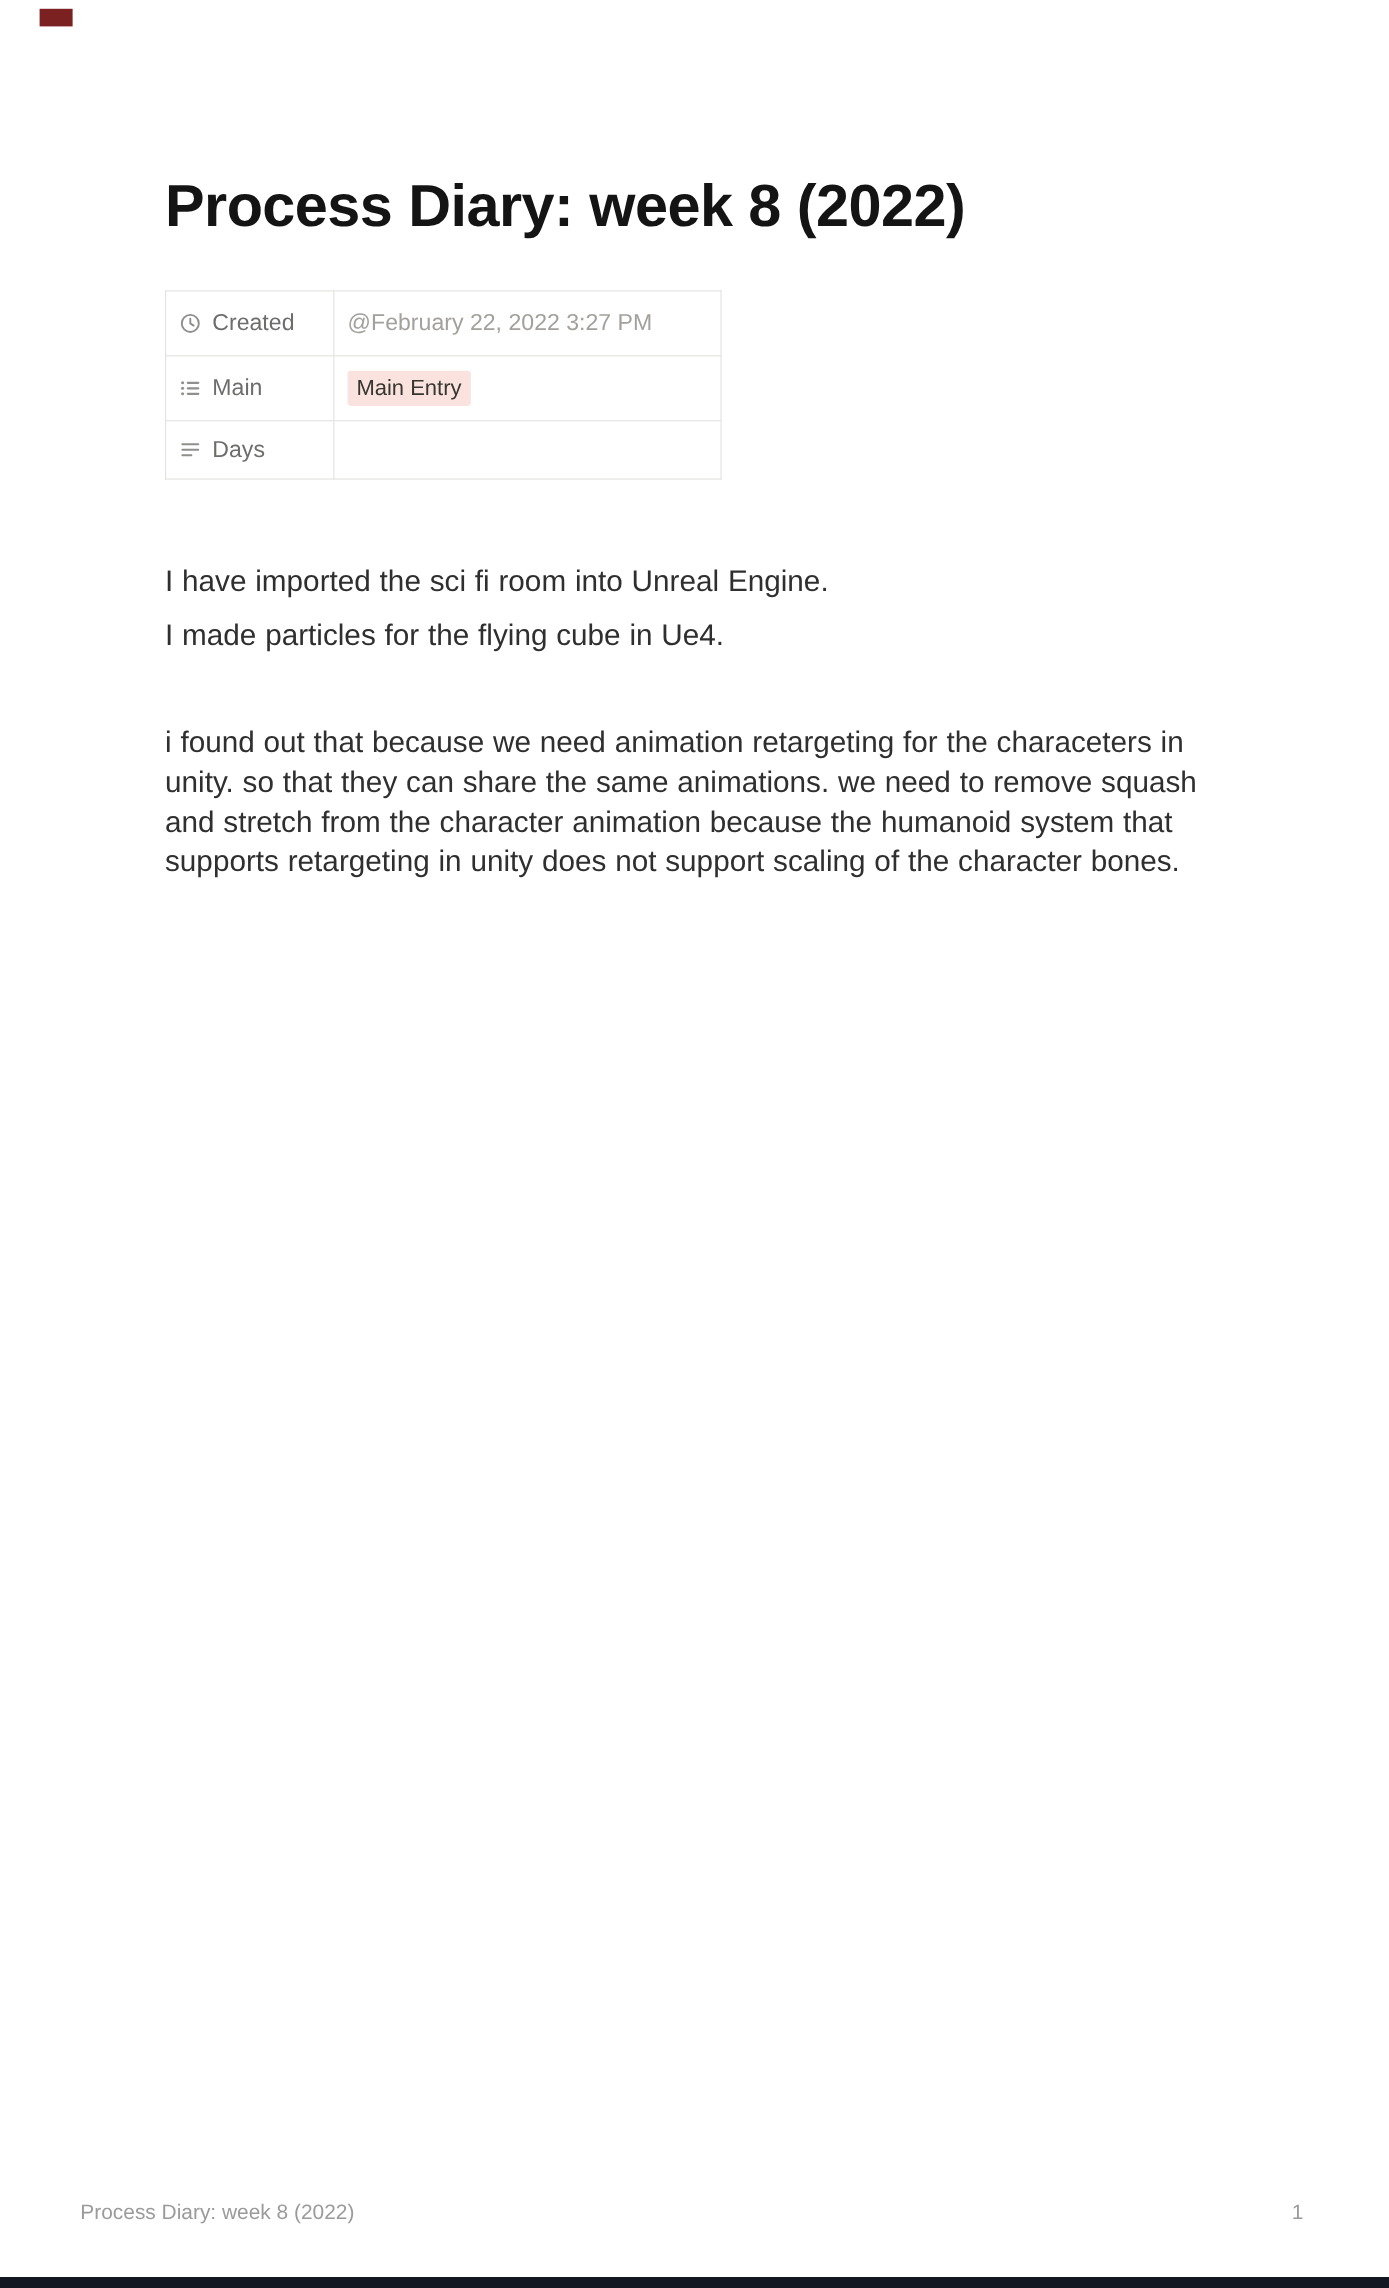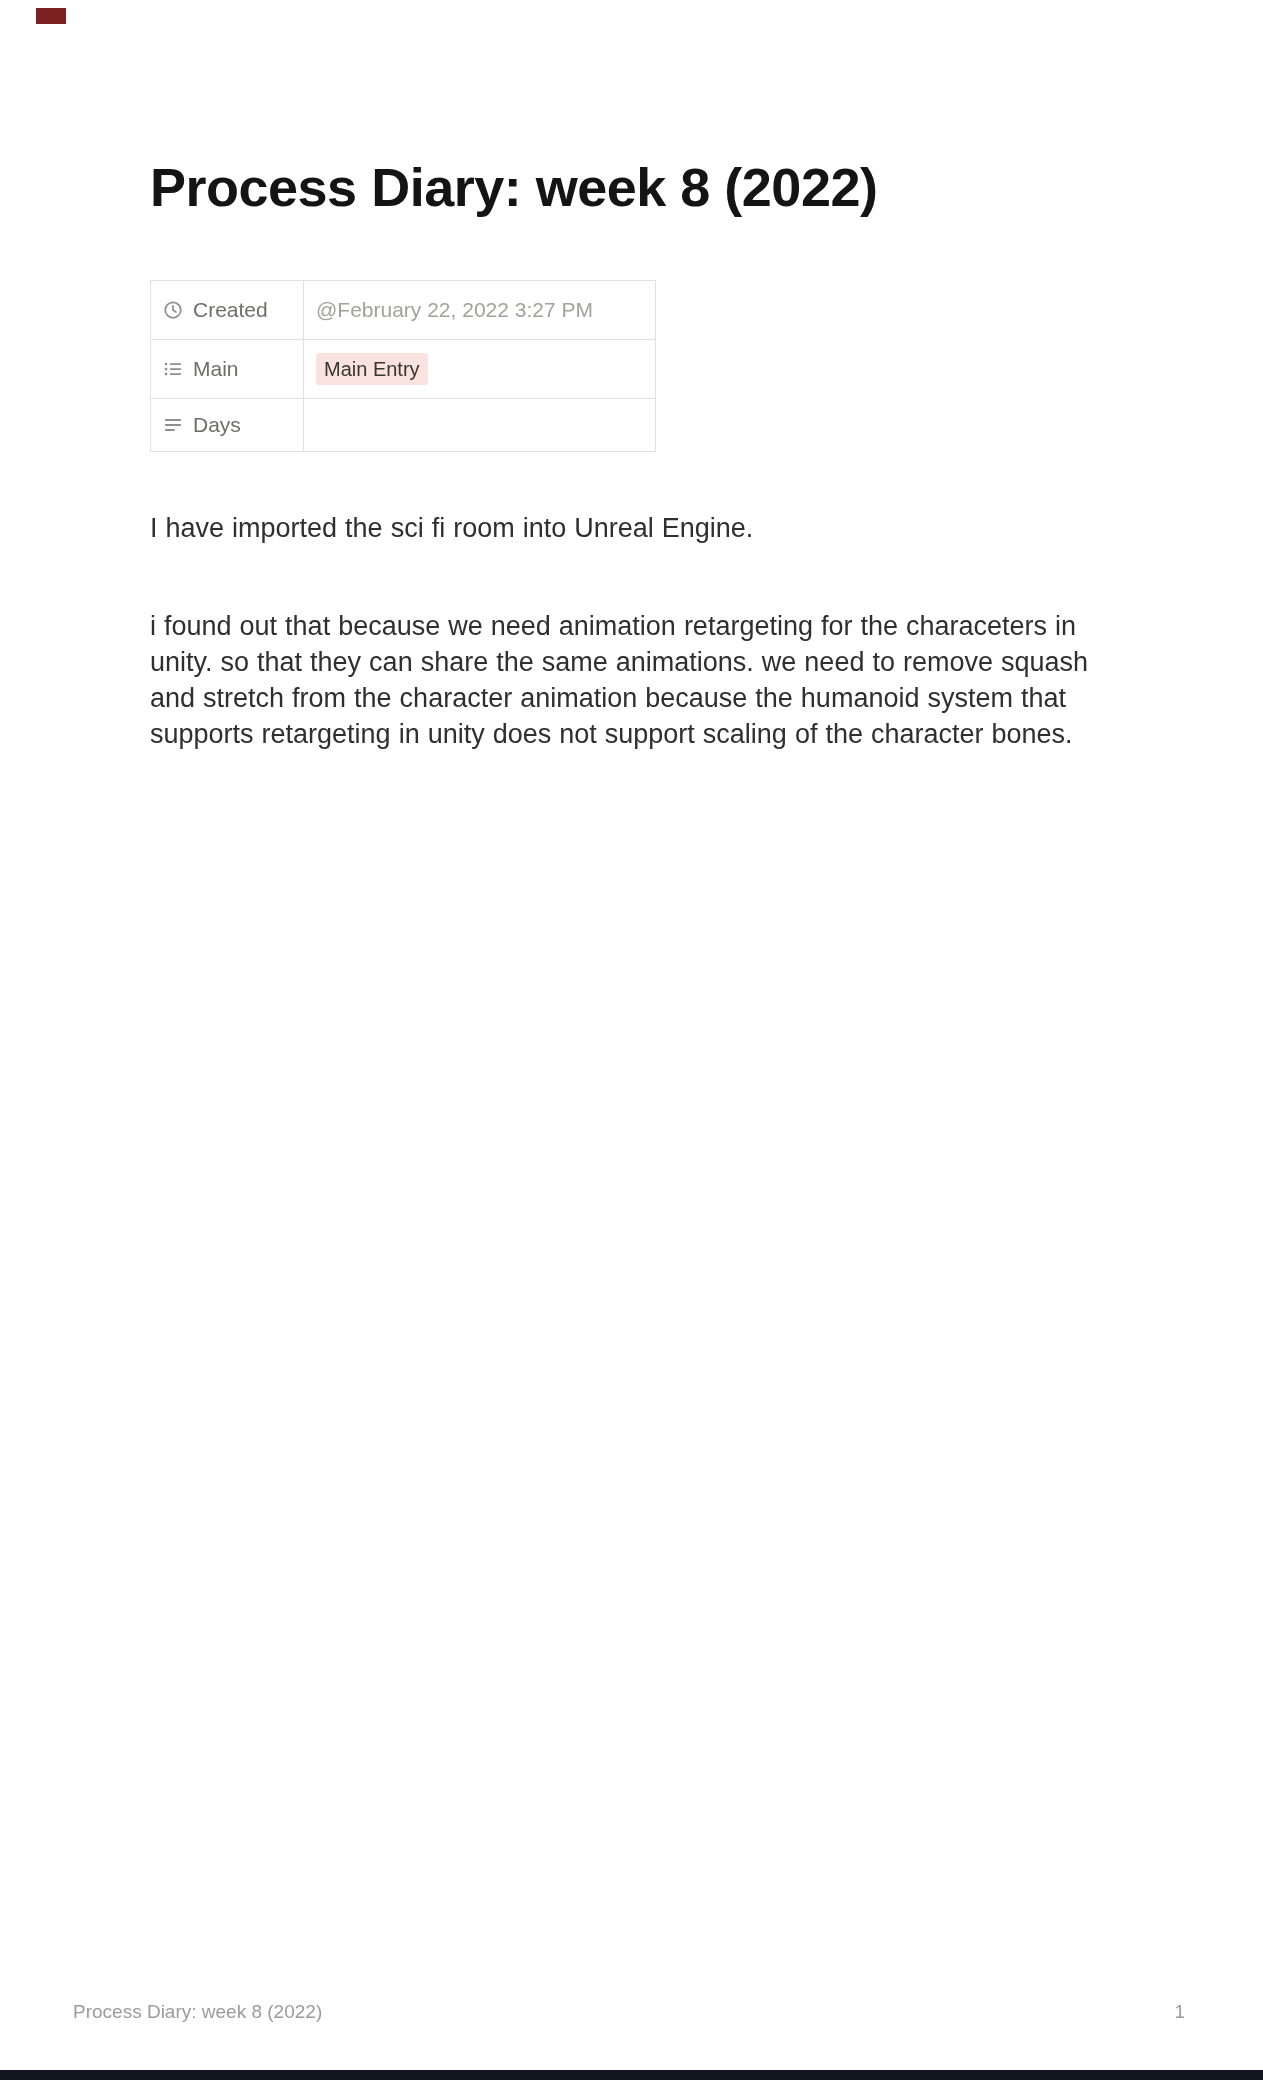--- a/index.html
+++ b/index.html
@@ -26,21 +26,21 @@
 
   .title {
     position: absolute; left: 150px; top: 156px;
     font-size: 54px; font-weight: 700; color: #141414;
     letter-spacing: -0.5px;
     font-family: "Liberation Sans", sans-serif;
   }
 
   
   .props {
-    position: absolute; left: 150px; top: 280px;
+    position: absolute; left: 150px; top: 264px;
     border-collapse: collapse;
     table-layout: fixed;
   }
   .props td {
     border: 1px solid #e2e1df;
     vertical-align: middle;
   }
   .props .label-cell { width: 153px; padding: 0 10px 0 12px; }
   .props .value-cell { width: 352px; padding: 0 12px; }
   .props tr.r0 td, .props tr.r1 td { height: 59px; }
@@ -150,20 +150,21 @@
       <td class="value-cell">
         <span class="prop-value"></span>
       </td>
     </tr>
 
   </tbody>
     </table>
 
   <div class="content">
     <p class="para">I have imported the sci fi room into Unreal Engine.</p>
+    <p class="para">I made particles for the flying cube in Ue4.</p>
     <p class="para"></p>
     <p class="para">i found out that because we need animation retargeting for the characeters in unity. so that they can share the same animations. we need to remove squash and stretch from the character animation because the humanoid system that supports retargeting in unity does not support scaling of the character bones.</p>
   </div>
 
   <div class="footer">
     <span>Process Diary: week 8 (2022)</span>
     <span>1</span>
   </div>
 
   <div class="bottom-bar"></div>

